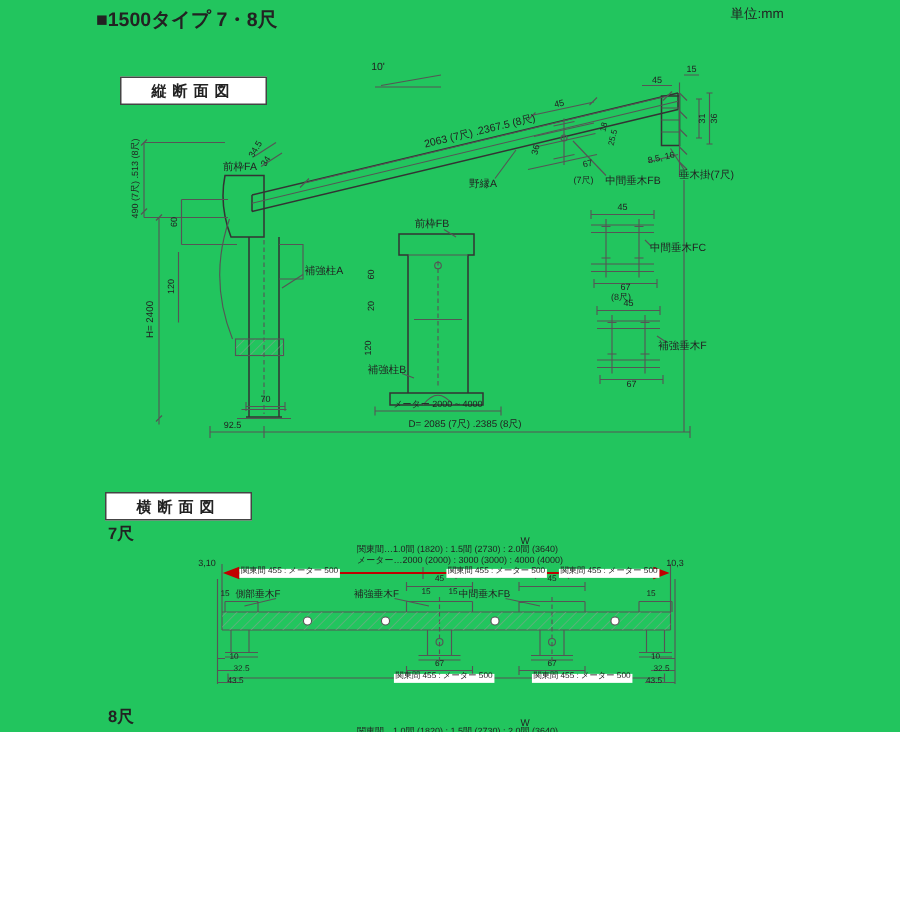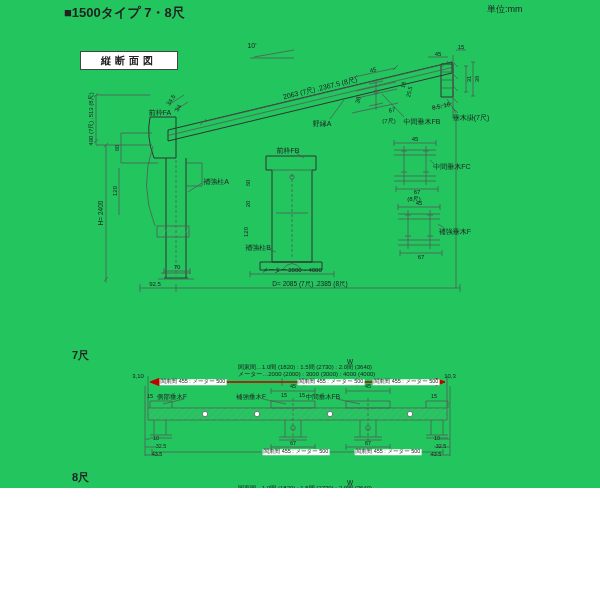--- a/index.html
+++ b/index.html
@@ -90,20 +90,21 @@
           <path fill="none" stroke-width="1.3" d="M152,503 H443"></path>
           <polygon points="150,503 159,499.5 159,506.5"></polygon>
           <polygon points="445,503 436,499.5 436,506.5"></polygon>
         </g>
       </g>
   </svg>
 
   <div class="t title" style="left:64px;top:6px;">■1500タイプ 7・8尺</div>
   <div class="t unit" style="left:487px;top:5px;text-align:center;">単位:mm</div>
   <div class="secbox" style="left:70px;top:51px;width:96px;height:17px;margin-left:10px;">縦断面図</div>
+  <div class="secbox" style="left:70px;top:328px;width:96px;height:17px;">横断面図</div>
   <div class="shaku" style="left:72px;top:348px;">7尺</div>
   <div class="shaku" style="left:72px;top:470px;">8尺</div>
 
   <div id="texts">
       <span class="t" style="left: 252px; top: 45px; font-size: 7px; transform: translate(-50%, -50%);">10'</span>
       <span class="t" style="left: 320px; top: 88px; font-size: 7px; transform: translate(-50%, -50%) rotate(-13.5deg);">2063 (7尺) .2367.5 (8尺)</span>
       <span class="t" style="left: 171px; top: 100px; font-size: 6px; transform: translate(-50%, -50%) rotate(-58deg);">34.5</span>
       <span class="t" style="left: 178px; top: 108px; font-size: 6px; transform: translate(-50%, -50%) rotate(-58deg);">34</span>
       <span class="t" style="left: 160px; top: 112px; font-size: 7px; transform: translate(-50%, -50%);">前枠FA</span>
       <span class="t" style="left: 322px; top: 123px; font-size: 7px; transform: translate(-50%, -50%);">野縁A</span>

